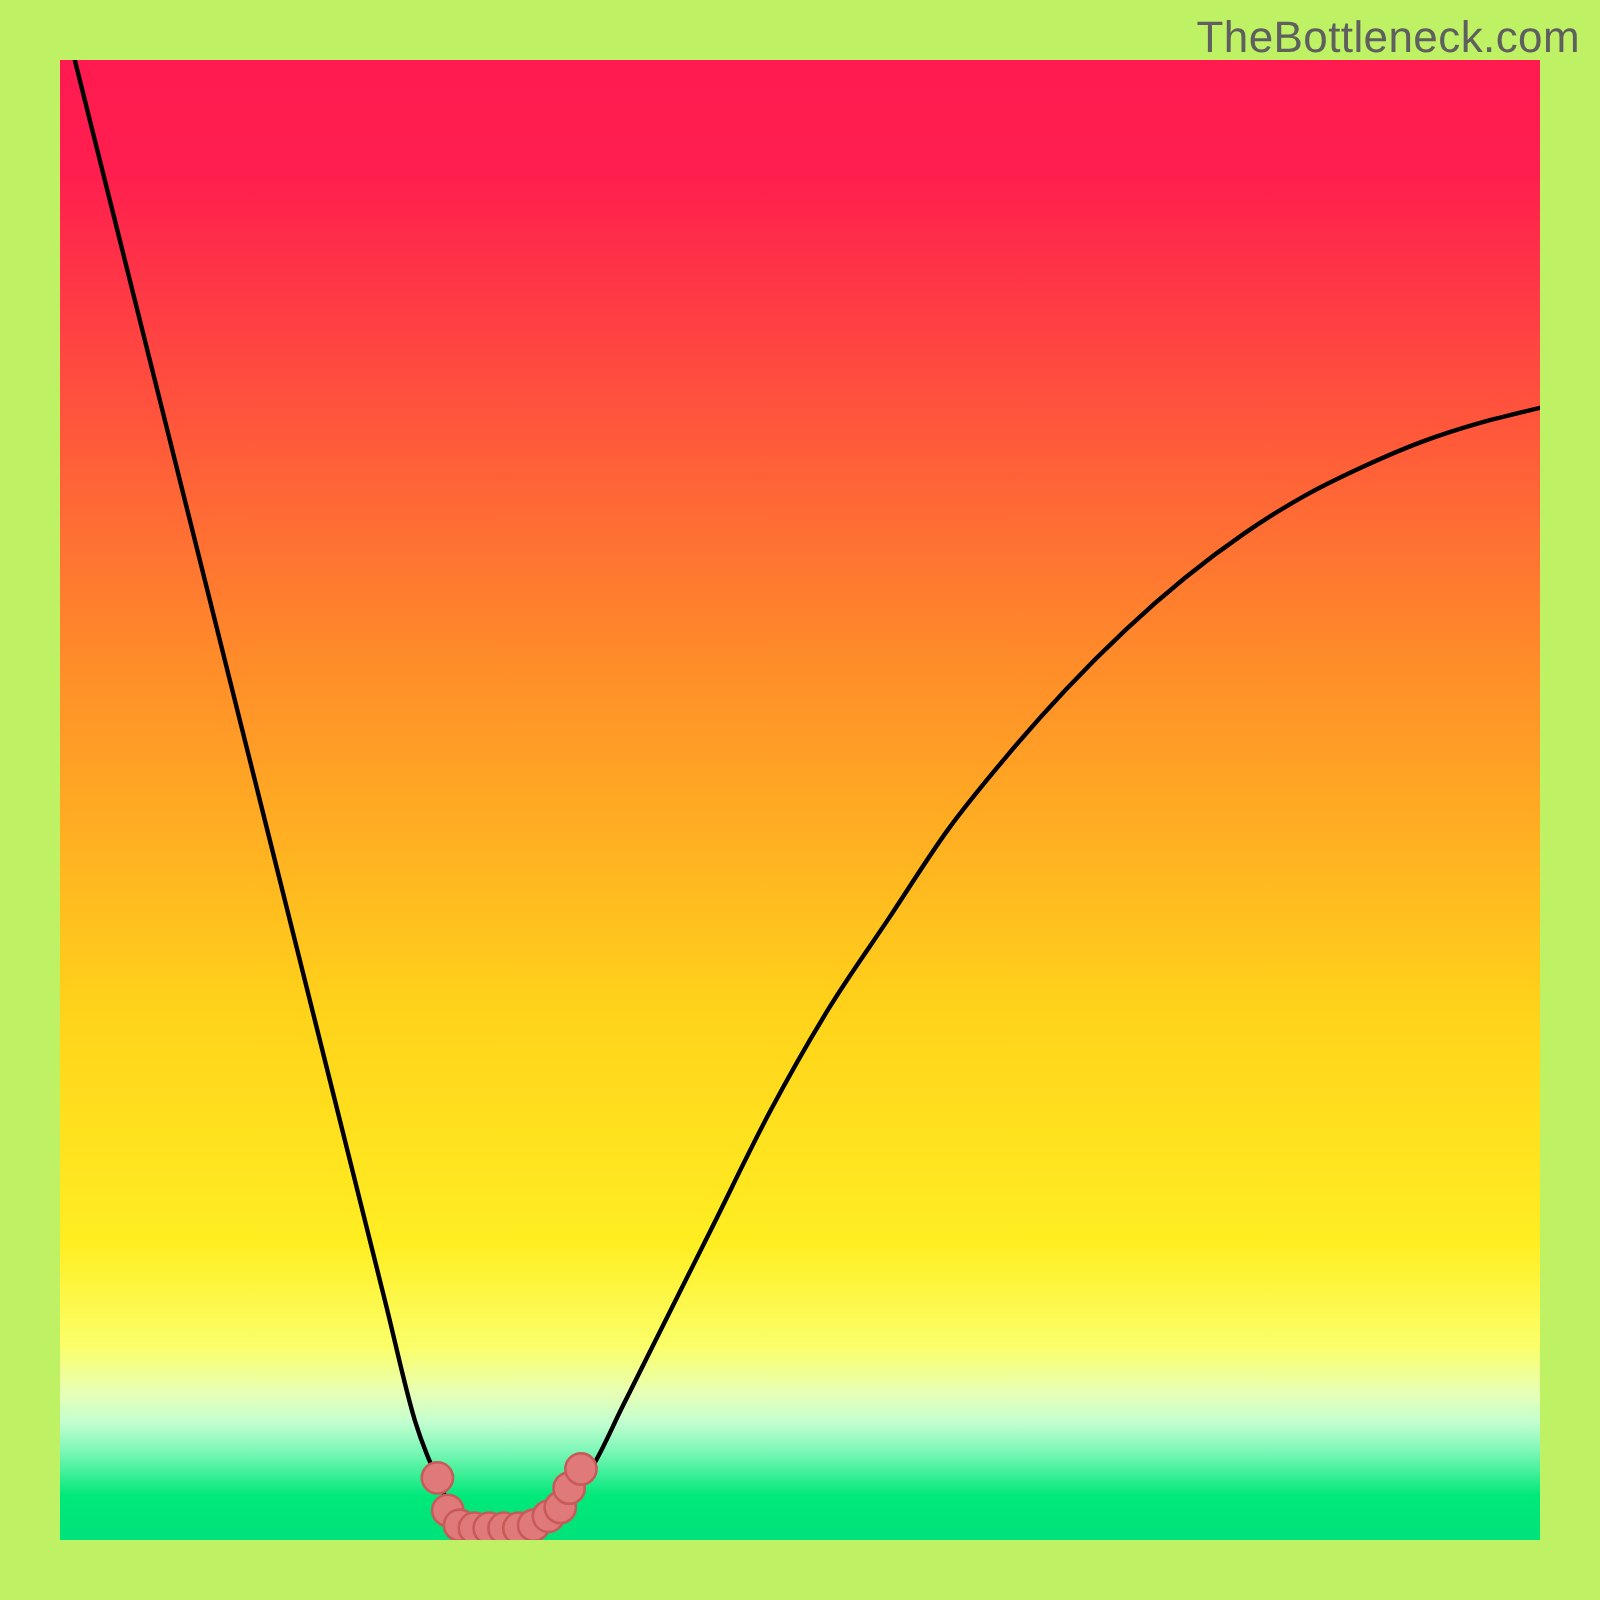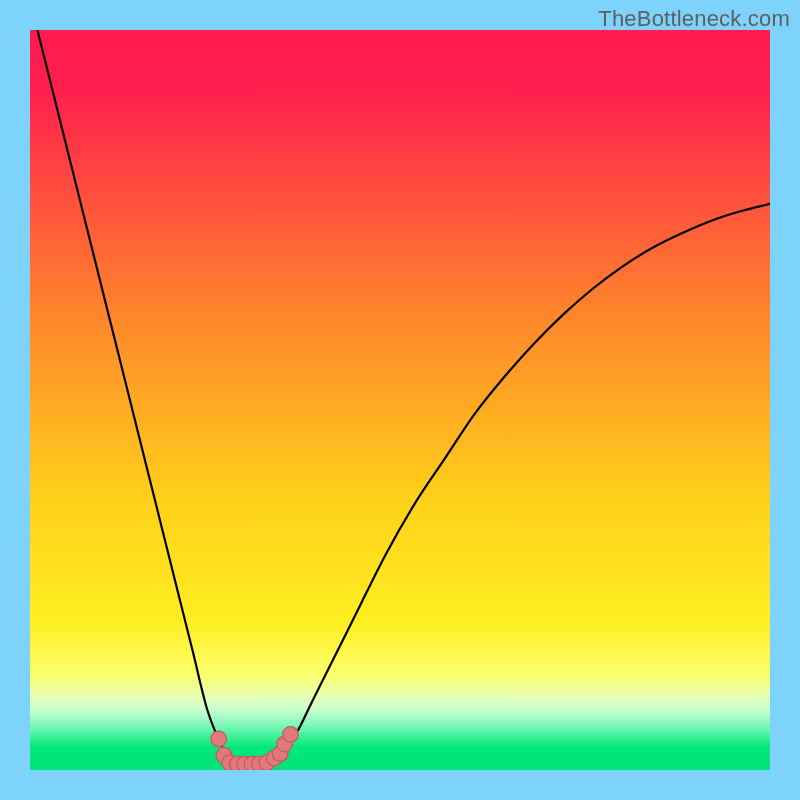--- a/index.html
+++ b/index.html
@@ -9,21 +9,21 @@
     height: 800px;
     background: #000;
     overflow: hidden;
   }
   .frame {
     position: absolute;
     left: 0;
     top: 0;
     width: 800px;
     height: 800px;
-    background: #7dd3fc;
+    background: #bef264;
   }
   .plot {
     position: absolute;
     left: 30px;
     top: 30px;
     width: 740px;
     height: 740px;
   }
   .attrib {
     position: absolute;

